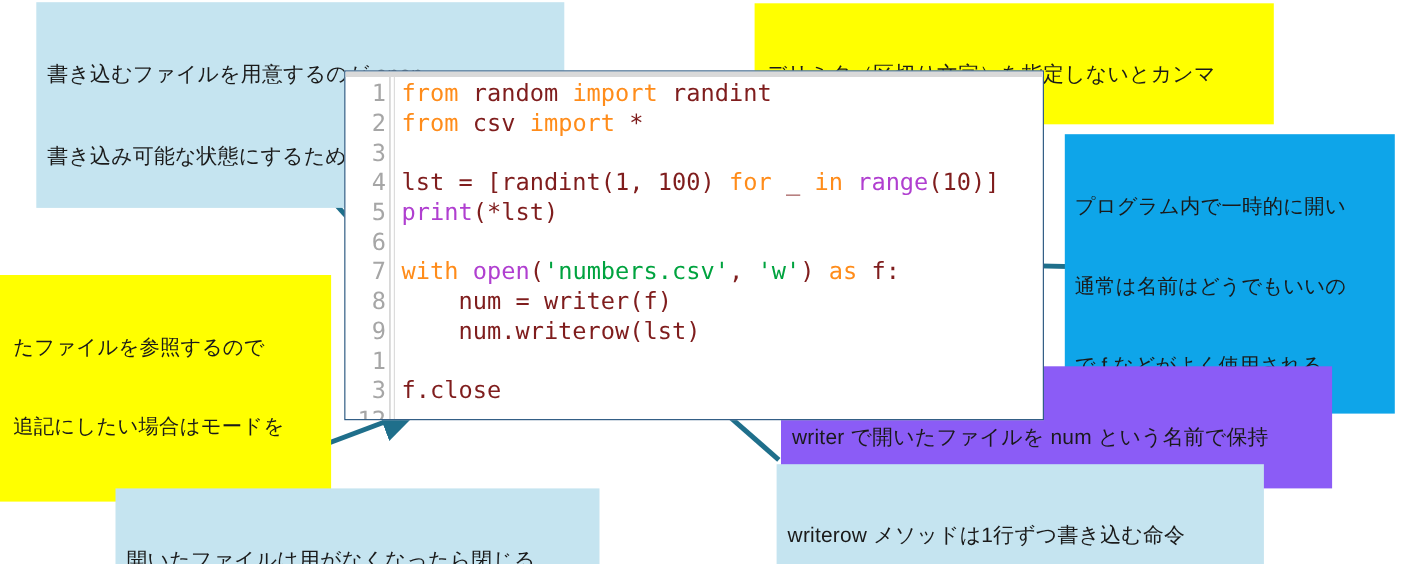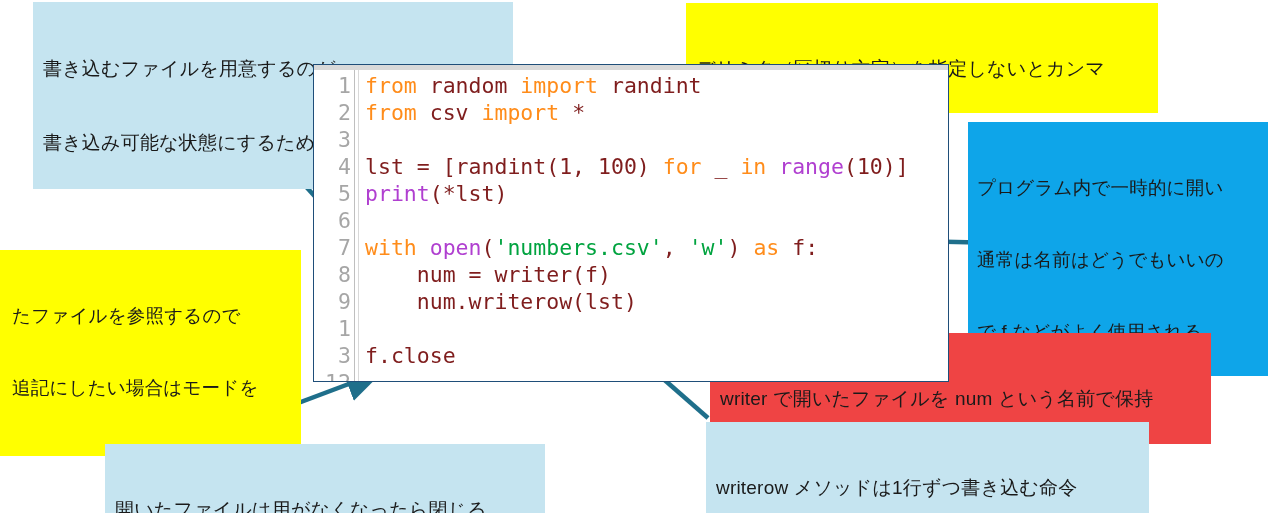--- a/index.html
+++ b/index.html
@@ -130,21 +130,21 @@
   <div>通常は名前はどうでもいいの</div>
   <div>で f などがよく使用される</div>
 </div>
 
 <div class="callout yellow" id="co-left" style="left: 0px; top: 250px; width: 301px; padding: 6px 10px 8px 12px; font-size: 18.5px; background: rgb(255, 255, 0);">
   <div>たファイルを参照するので</div>
   <div>追記にしたい場合はモードを</div>
   
 </div>
 
-<div class="callout blue" id="co-writer" style="left: 710px; top: 333px; width: 501px; padding: 5px 10px 7px; font-size: 19px; background: #ef4444;">
+<div class="callout blue" id="co-writer" style="left: 710px; top: 333px; width: 501px; padding: 5px 10px 7px; font-size: 19px; background: #8b5cf6;">
   <div>writer で開いたファイルを num という名前で保持</div>
 </div>
 
 <div class="callout blue" id="co-writerow" style="left: 706px; top: 422px; width: 443px; padding: 5px 10px 7px; font-size: 19px; background: rgb(197, 228, 240);">
   <div>writerow メソッドは1行ずつ書き込む命令</div>
 </div>
 
 <div class="callout blue" id="co-bottom-left" style="left: 105px; top: 444px; width: 440px; padding: 5px 10px 7px; font-size: 19px; background: rgb(197, 228, 240);">
   <div>開いたファイルは用がなくなったら閉じる</div>
   

